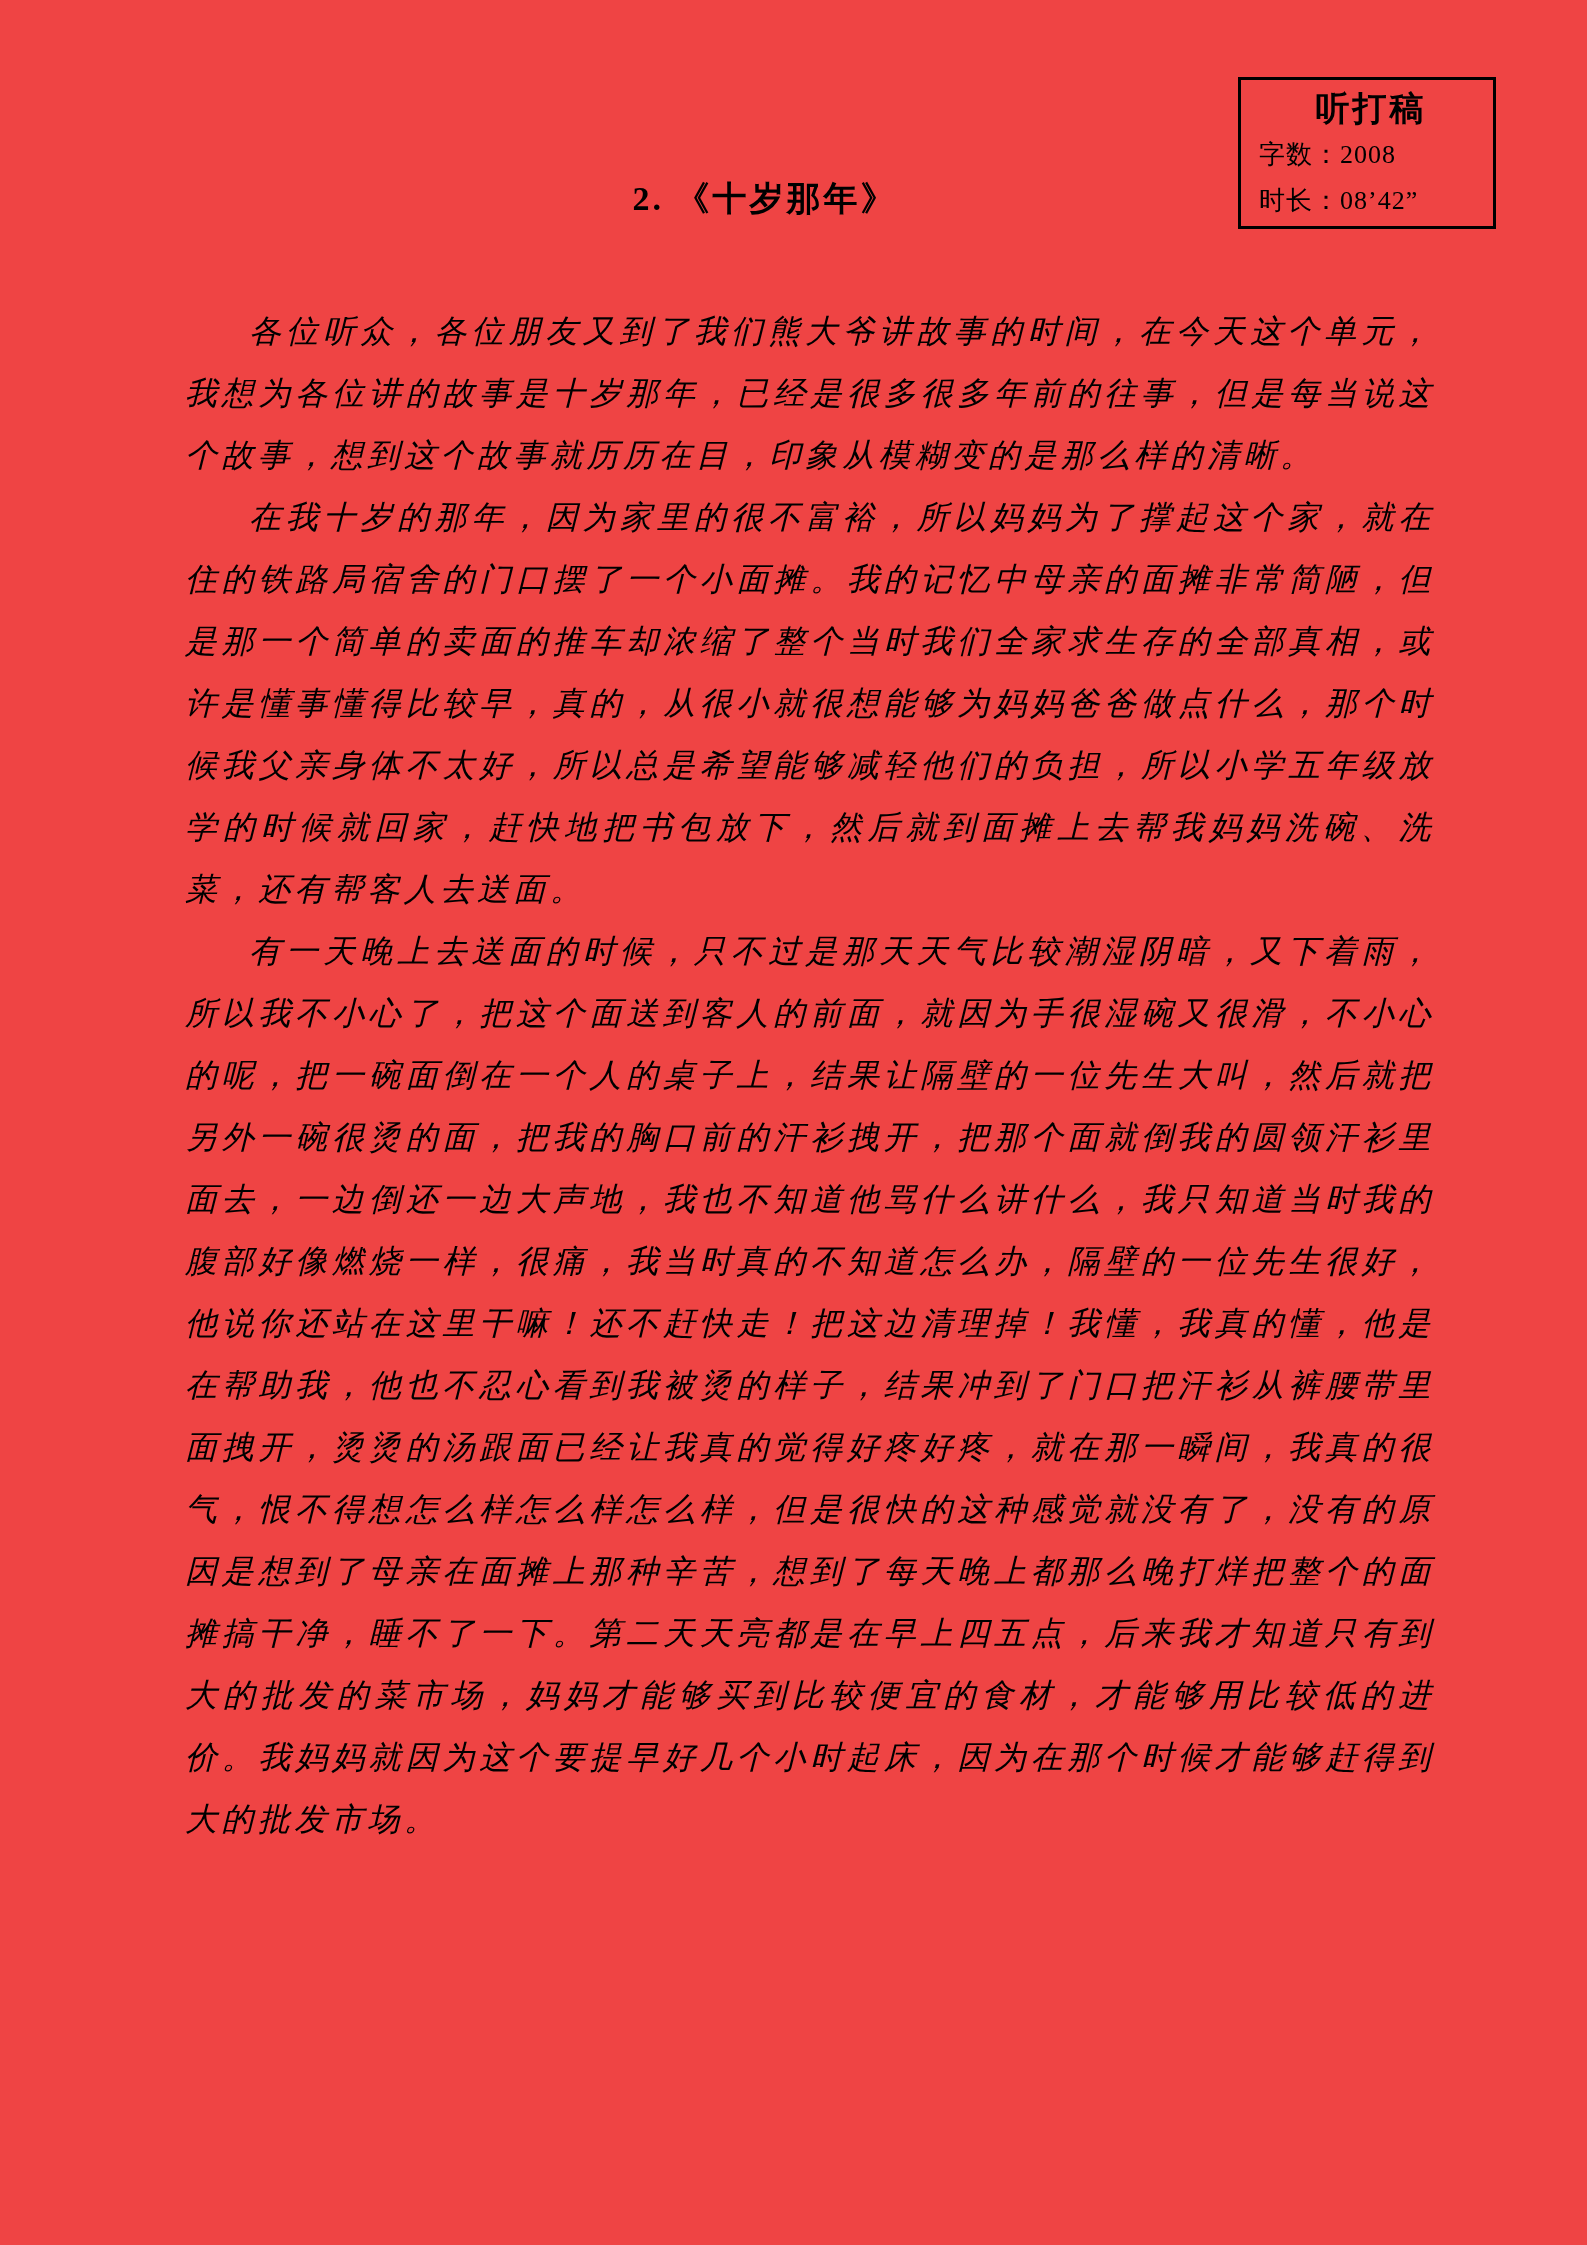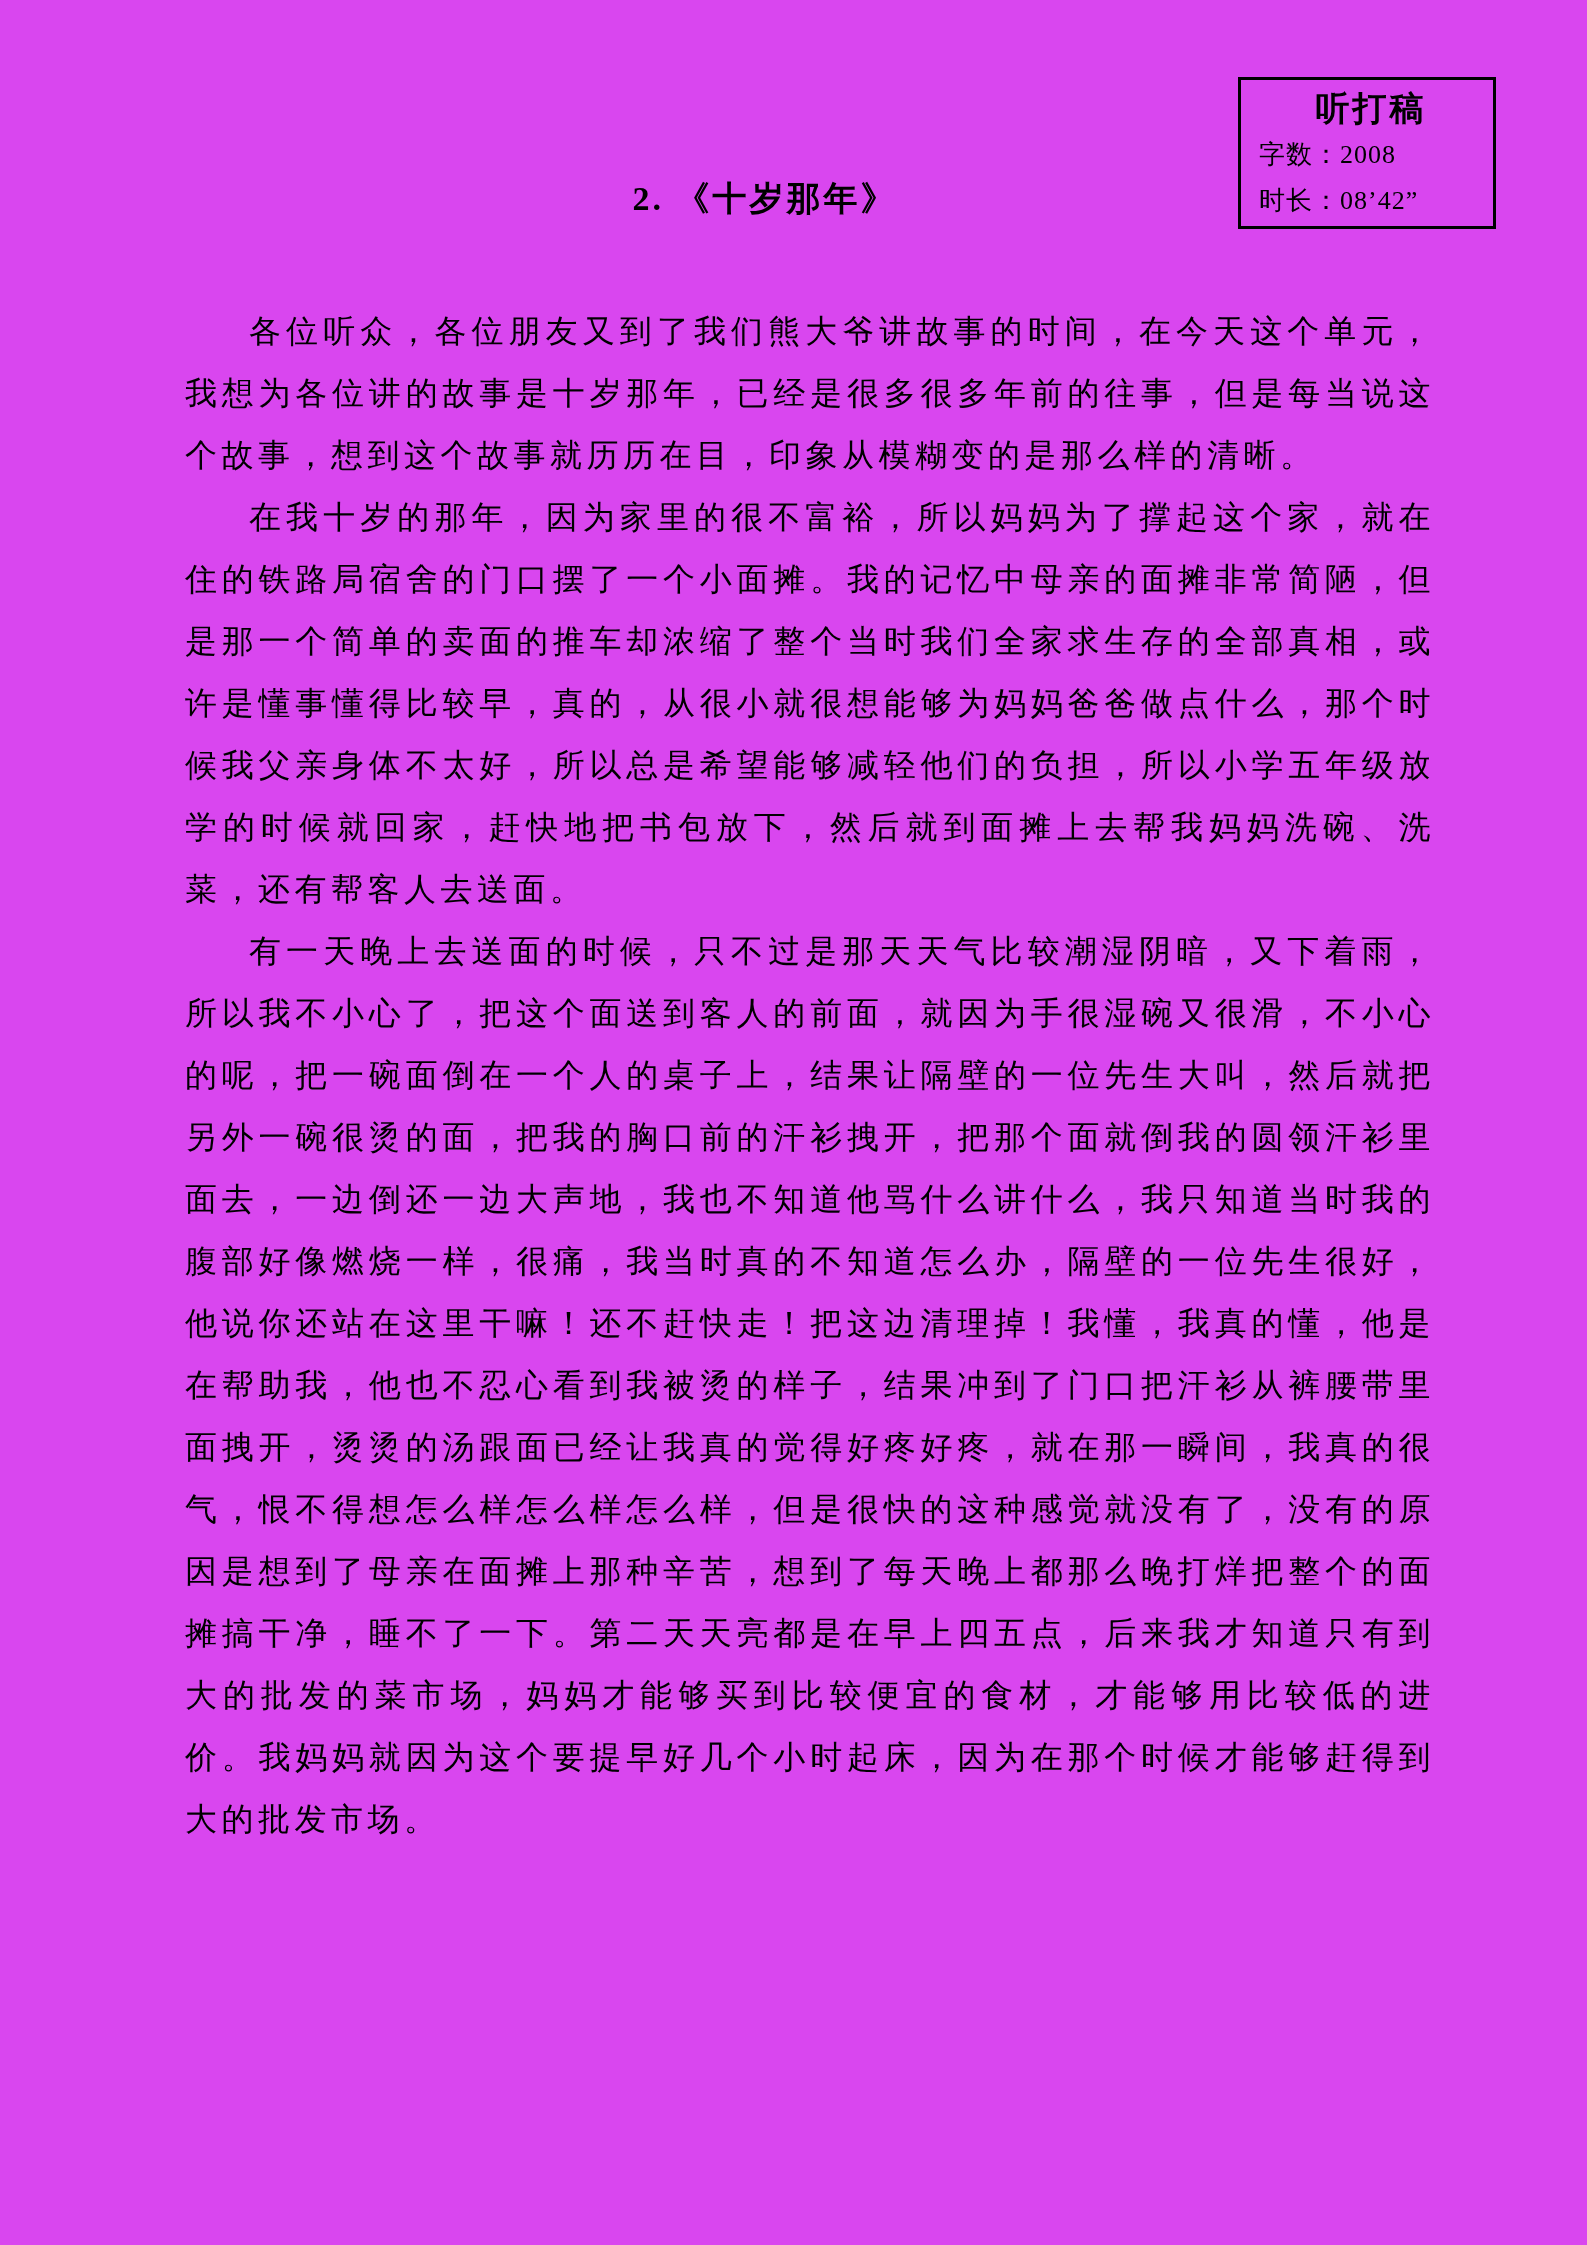--- a/index.html
+++ b/index.html
@@ -1,21 +1,21 @@
 <!DOCTYPE html>
 <html><head>
 <meta charset="utf-8">
 <style>
   * { margin: 0; padding: 0; box-sizing: border-box; }
   html, body { background: #ffffff; }
   .page {
     position: relative;
     width: 1587px;
     height: 2245px;
-    background: #d946ef;
+    background: #ef4444;
     color: #000000;
     font-family: "Liberation Serif", "DejaVu Serif", serif;
     overflow: hidden;
   }
   .info-box {
     position: absolute;
     left: 1238px;
     top: 77px;
     width: 258px;
     height: 152px;
@@ -51,20 +51,21 @@
     left: 185px;
     width: 1250px;
     font-size: 32px;
     line-height: 62px;
     letter-spacing: 4.5px;
     text-align: justify;
     text-justify: inter-ideograph;
   }
   .content p {
     text-indent: 2em;
+    font-style: italic;
   }
 </style>
 </head>
 <body>
 
 <div class="page">
 
   <div class="info-box">
     <div class="info-heading">听打稿</div>
     <div class="info-line">

